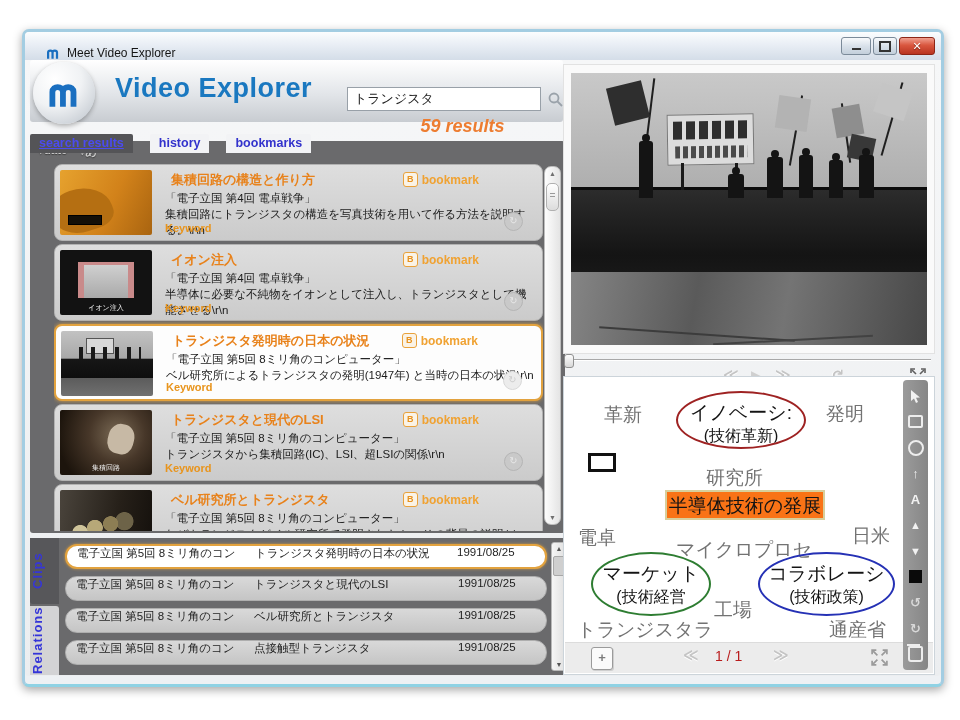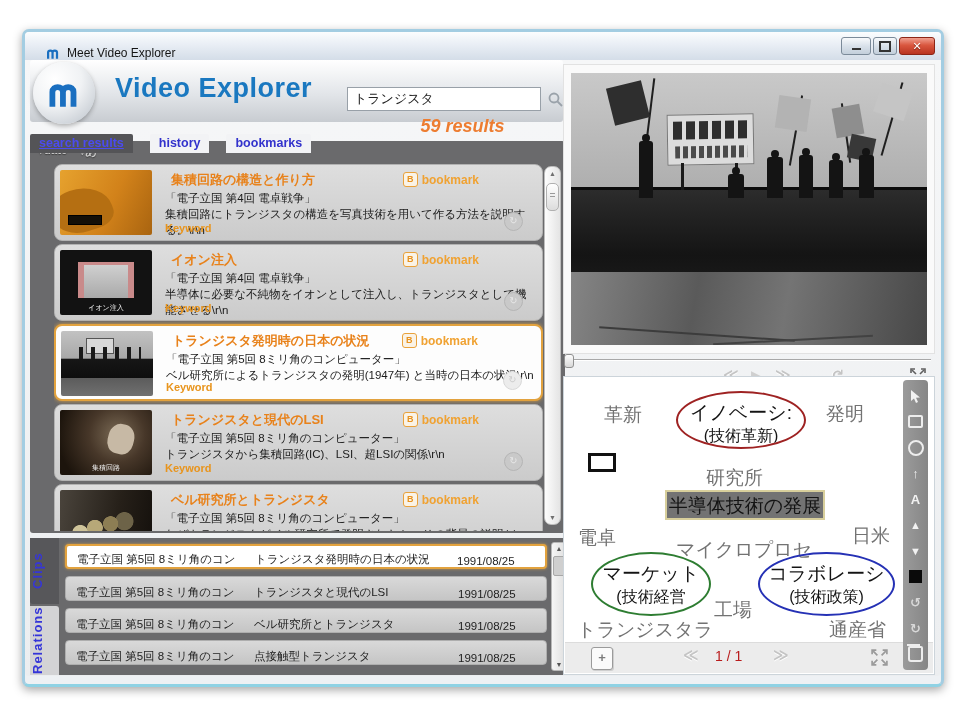--- a/index.html
+++ b/index.html
@@ -106,21 +106,21 @@
   
   .clips-panel{position:absolute;left:5px;top:478px;width:540px;height:137px;
     background:#6a6a6c;border-radius:3px;display:flex;}
   .side-tabs{width:29px;display:flex;flex-direction:column;flex:0 0 29px;}
   .side-tab{writing-mode:vertical-rl;transform:rotate(180deg);text-align:center;
     font-size:13px;font-weight:bold;color:#3535d8;letter-spacing:1px;}
   .side-tab.clips{height:62px;background:#57575a;border-radius:0 3px 0 0;padding:2px 0;}
   .side-tab.relations{flex:1;background:#d3d3d5;margin-top:2px;border-radius:0 0 0 3px;}
   .clip-rows{flex:1;display:flex;flex-direction:column;gap:7px;padding:6px 4px 4px 6px;overflow:hidden;}
   .clip-row{height:25px;flex:0 0 25px;background:linear-gradient(#d9d9d9,#c5c5c5);
-    border:1px solid #aeaeae;border-radius:4px;display:flex;align-items:flex-end;
+    border:1px solid #aeaeae;border-radius:12px;display:flex;align-items:flex-start;
     font-size:11.5px;color:#1e1e1e;box-sizing:border-box;}
   .clip-row.selected{background:#fff;border:2px solid #e2a23e;box-shadow:0 0 3px rgba(226,162,62,.8);}
   .col-program{width:178px;padding-left:10px;white-space:nowrap;overflow:hidden;}
   .col-title{flex:1;white-space:nowrap;overflow:hidden;}
   .col-date{width:88px;}
   .clips-scroll{width:14px;flex:0 0 14px;margin:4px 3px 4px 0;position:relative;
     background:linear-gradient(90deg,#f6f6f6,#dedede);border:1px solid #b8b8b8;border-radius:3px;}
   .cs-up,.cs-down{position:absolute;left:0;right:0;text-align:center;font-size:7px;color:#555;}
   .cs-up{top:2px;}.cs-down{bottom:2px;}
   .cs-thumb{position:absolute;left:1px;right:1px;top:13px;height:18px;background:#cfcfcf;
@@ -161,21 +161,21 @@
 
   
   .map-panel{position:absolute;left:538px;top:316px;width:370px;height:297px;
     background:#fff;border:1px solid #ccd4da;}
   .map-canvas{position:absolute;left:0;top:0;right:0;bottom:0;}
   .term{position:absolute;color:#737373;font-size:19px;white-space:nowrap;text-align:center;}
   .enode{position:absolute;border:2px solid #000;border-radius:50%;text-align:center;
     color:#141414;box-sizing:border-box;overflow:hidden;background:transparent;}
   .nline1{font-size:19px;margin-top:7px;white-space:nowrap;text-align:center;}
   .nline2{font-size:16px;white-space:nowrap;}
-  .box-node{position:absolute;border:2px solid #d8cf9c;background:#737373;color:#141414;
+  .box-node{position:absolute;border:2px solid #d8cf9c;background:#f97316;color:#141414;
     font-size:19px;text-align:center;line-height:28px;box-sizing:border-box;white-space:nowrap;}
   .black-rect{position:absolute;border:3px solid #111;background:#fff;box-sizing:border-box;}
   .map-toolbar{position:absolute;right:6px;top:3px;width:25px;height:290px;z-index:6;
     background:linear-gradient(90deg,#9b9b9b,#868686);border-radius:4px;
     display:flex;flex-direction:column;align-items:center;justify-content:space-between;padding:6px 0;box-sizing:border-box;}
   .tbi{width:20px;height:20px;display:flex;align-items:center;justify-content:center;
     color:#f2f2f2;font-size:13px;font-weight:bold;}
   .tb-rect{width:11px;height:9px;border:2px solid #ededed;border-radius:2px;}
   .tb-ellipse{width:12px;height:12px;border:2px solid #ededed;border-radius:50%;}
   .tb-swatch{width:13px;height:13px;background:#0a0a0a;}

